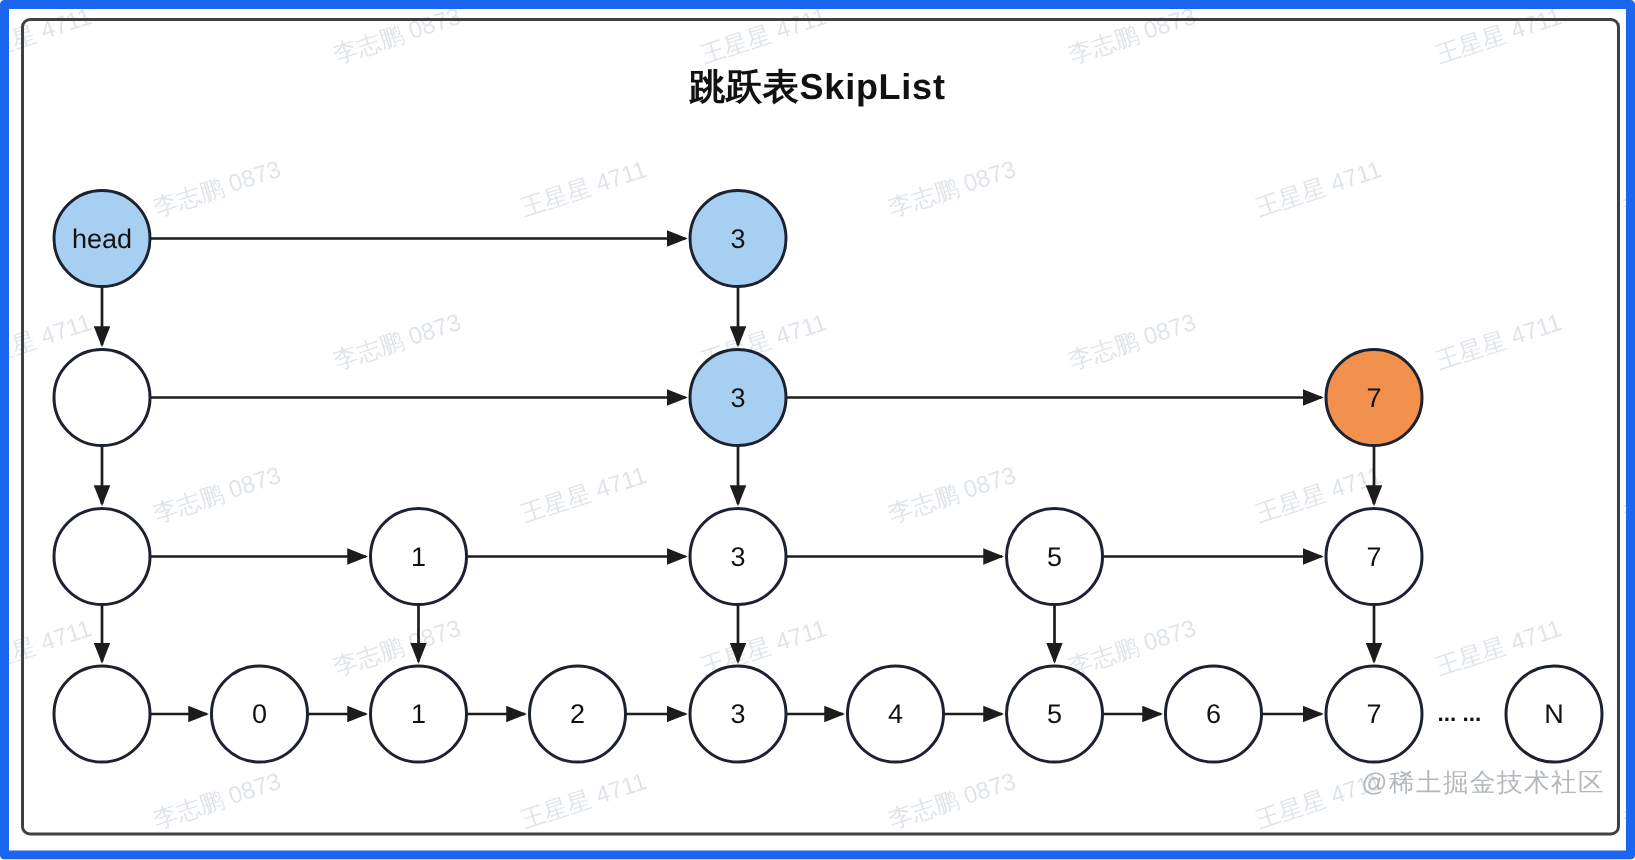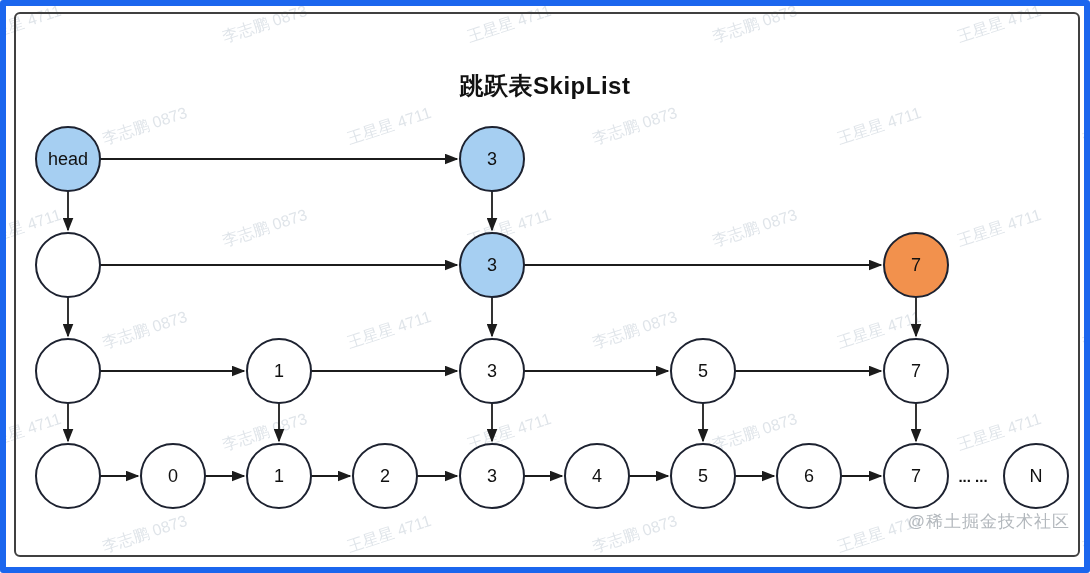--- a/index.html
+++ b/index.html
@@ -39,21 +39,20 @@
   .title {
     position: absolute;
     left: 0; top: 36px;
     width: 100%;
     text-align: center;
     font-size: 24px;
     font-weight: 700;
     color: #111111;
     letter-spacing: 0.5px;
     z-index: 4;
-    margin-top: 28px;
   }
   #diagram-svg {
     position: absolute;
     left: 0; top: 0;
     z-index: 3;
   }
   .credit {
     position: absolute;
     right: 14px;
     top: 504px;

